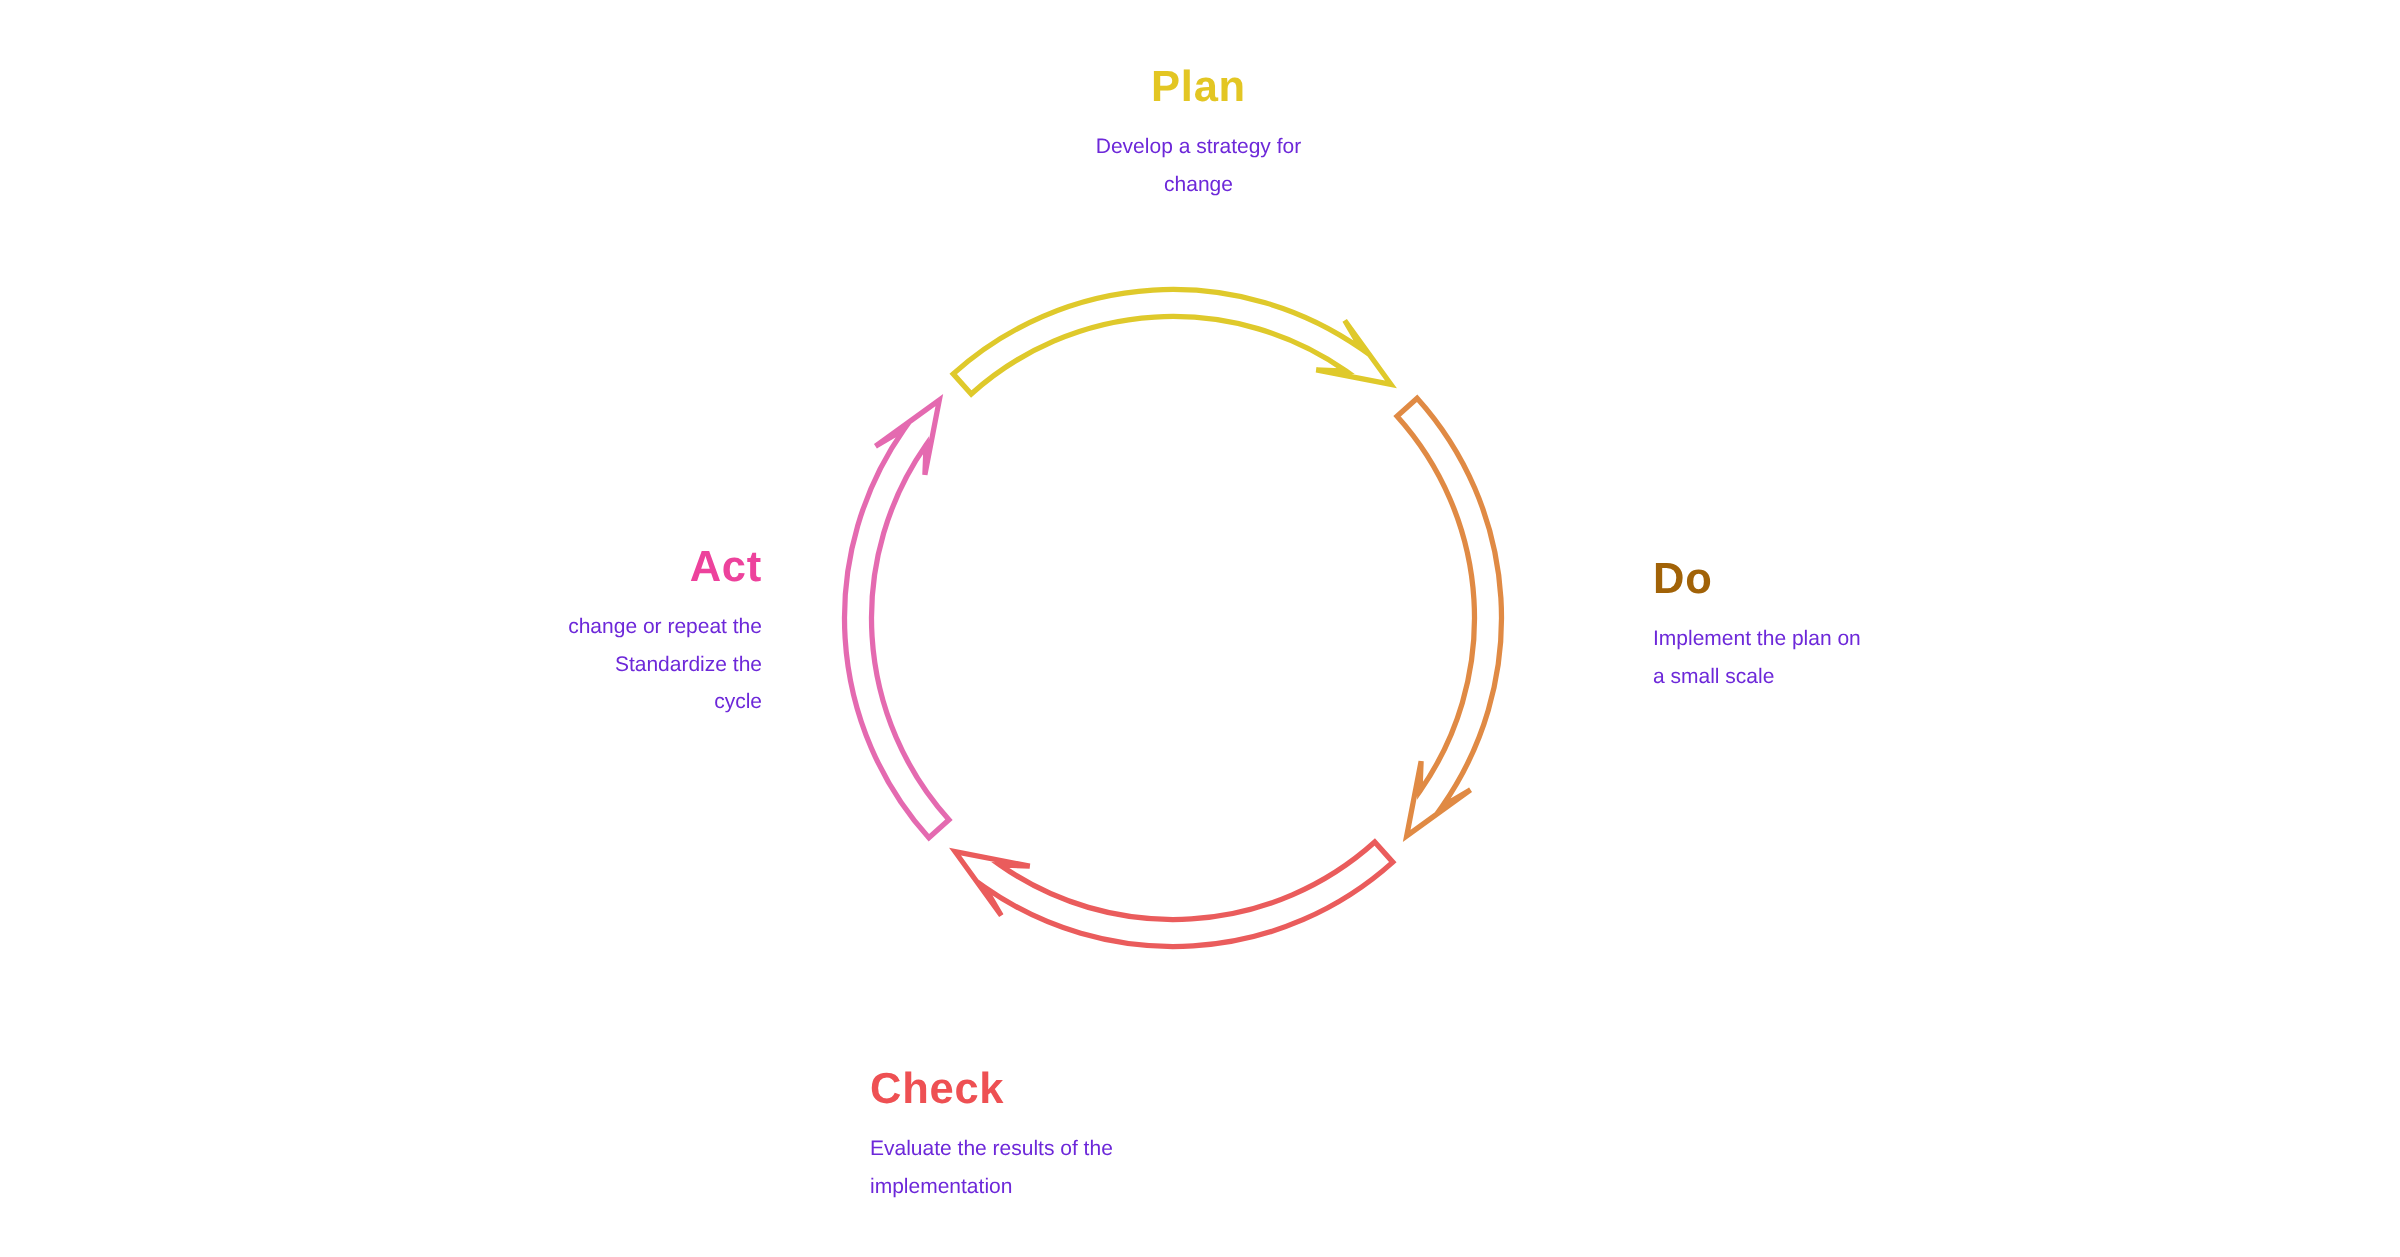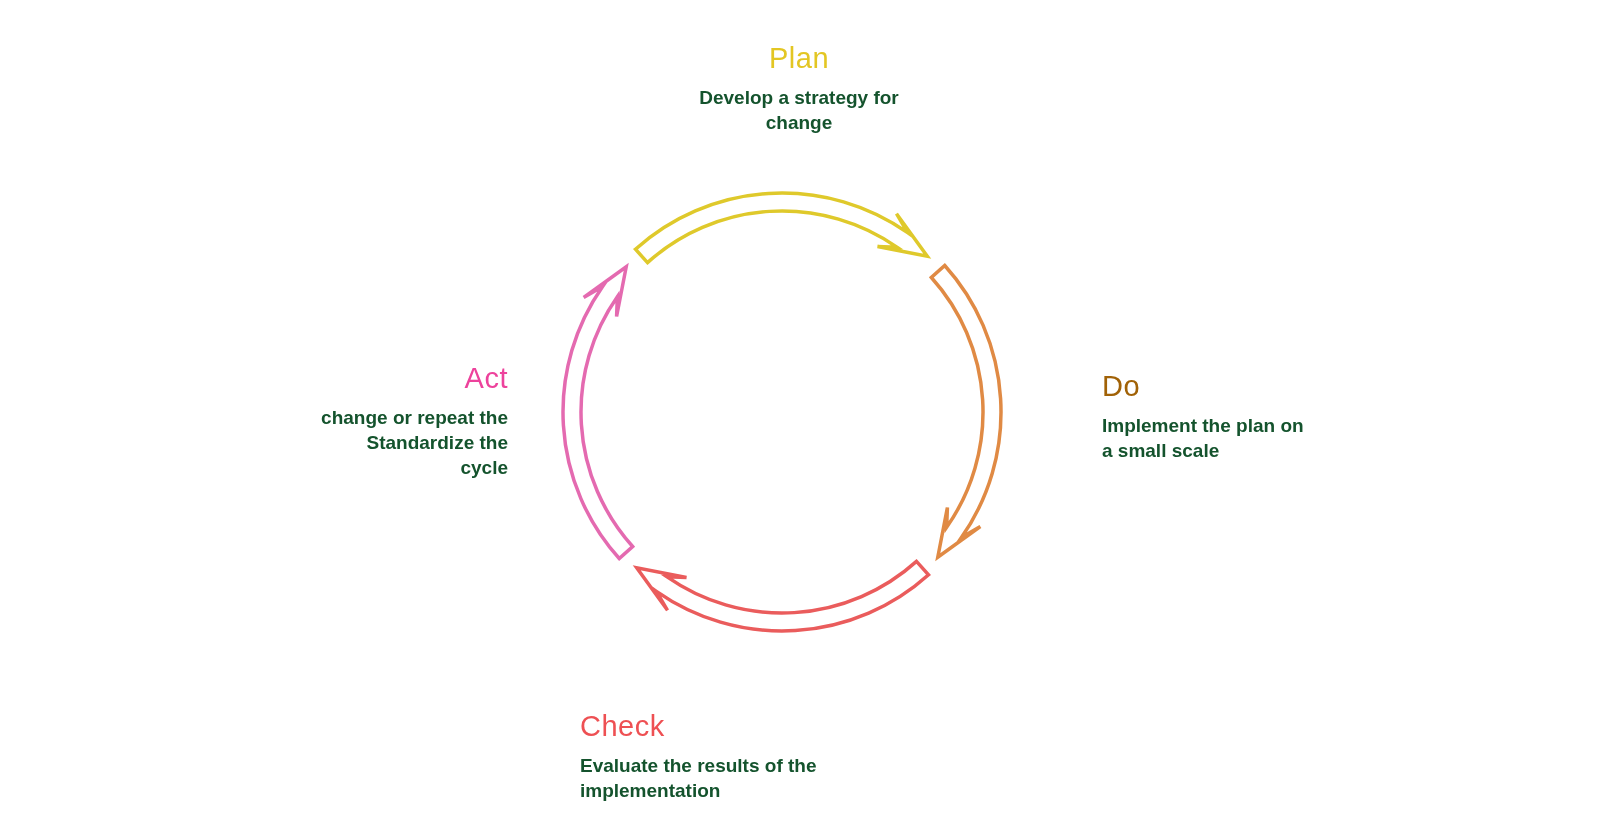--- a/index.html
+++ b/index.html
@@ -19,29 +19,29 @@
     position: absolute;
     top: 0;
     left: 0;
   }
   .step-block {
     position: absolute;
   }
   .step-label {
     font-size: 29px;
     line-height: 32px;
-    font-weight: 400;
+    font-weight: 700;
     letter-spacing: 0.5px;
   }
   .step-desc {
     margin-top: 11px;
-    font-size: 19px;
+    font-size: 14px;
     line-height: 25px;
-    font-weight: 700;
-    color: #14532d;
+    font-weight: 400;
+    color: #6d28d9;
   }
   .block-plan {
     left: 599px;
     top: 42px;
     width: 400px;
     text-align: center;
   }
   .block-do {
     left: 1102px;
     top: 370px;

